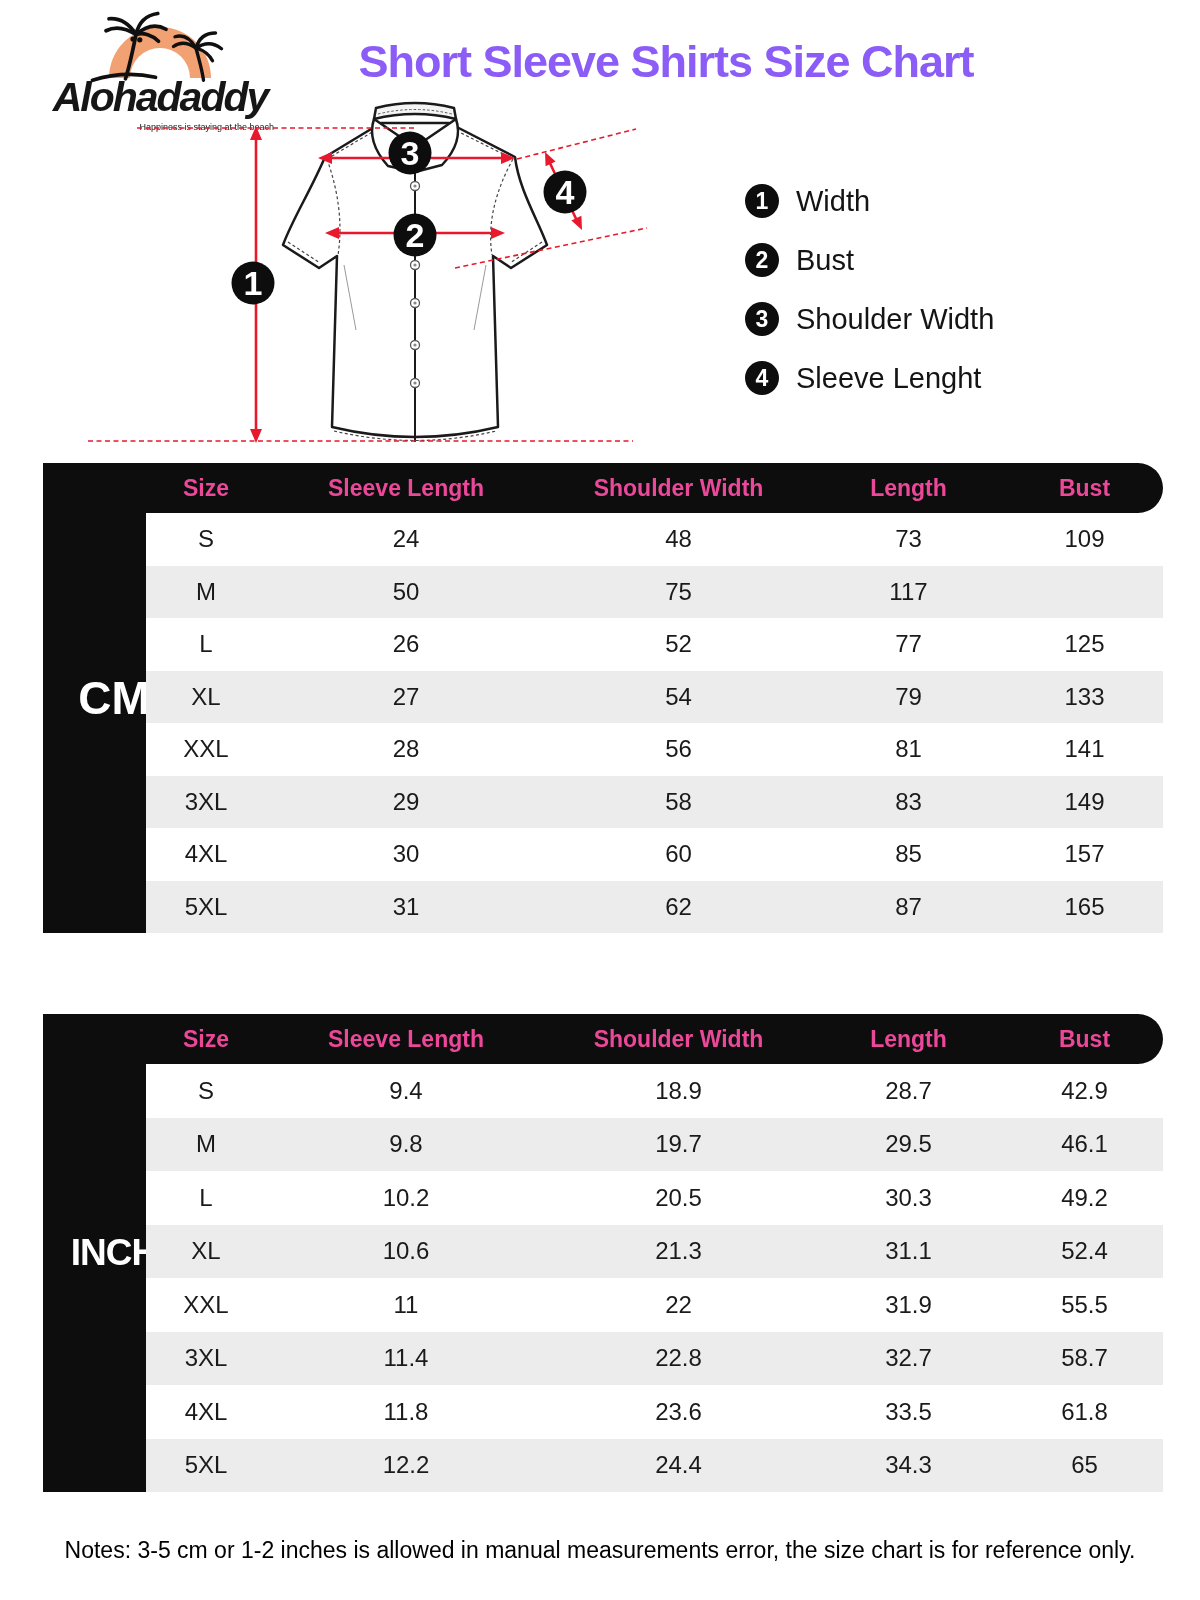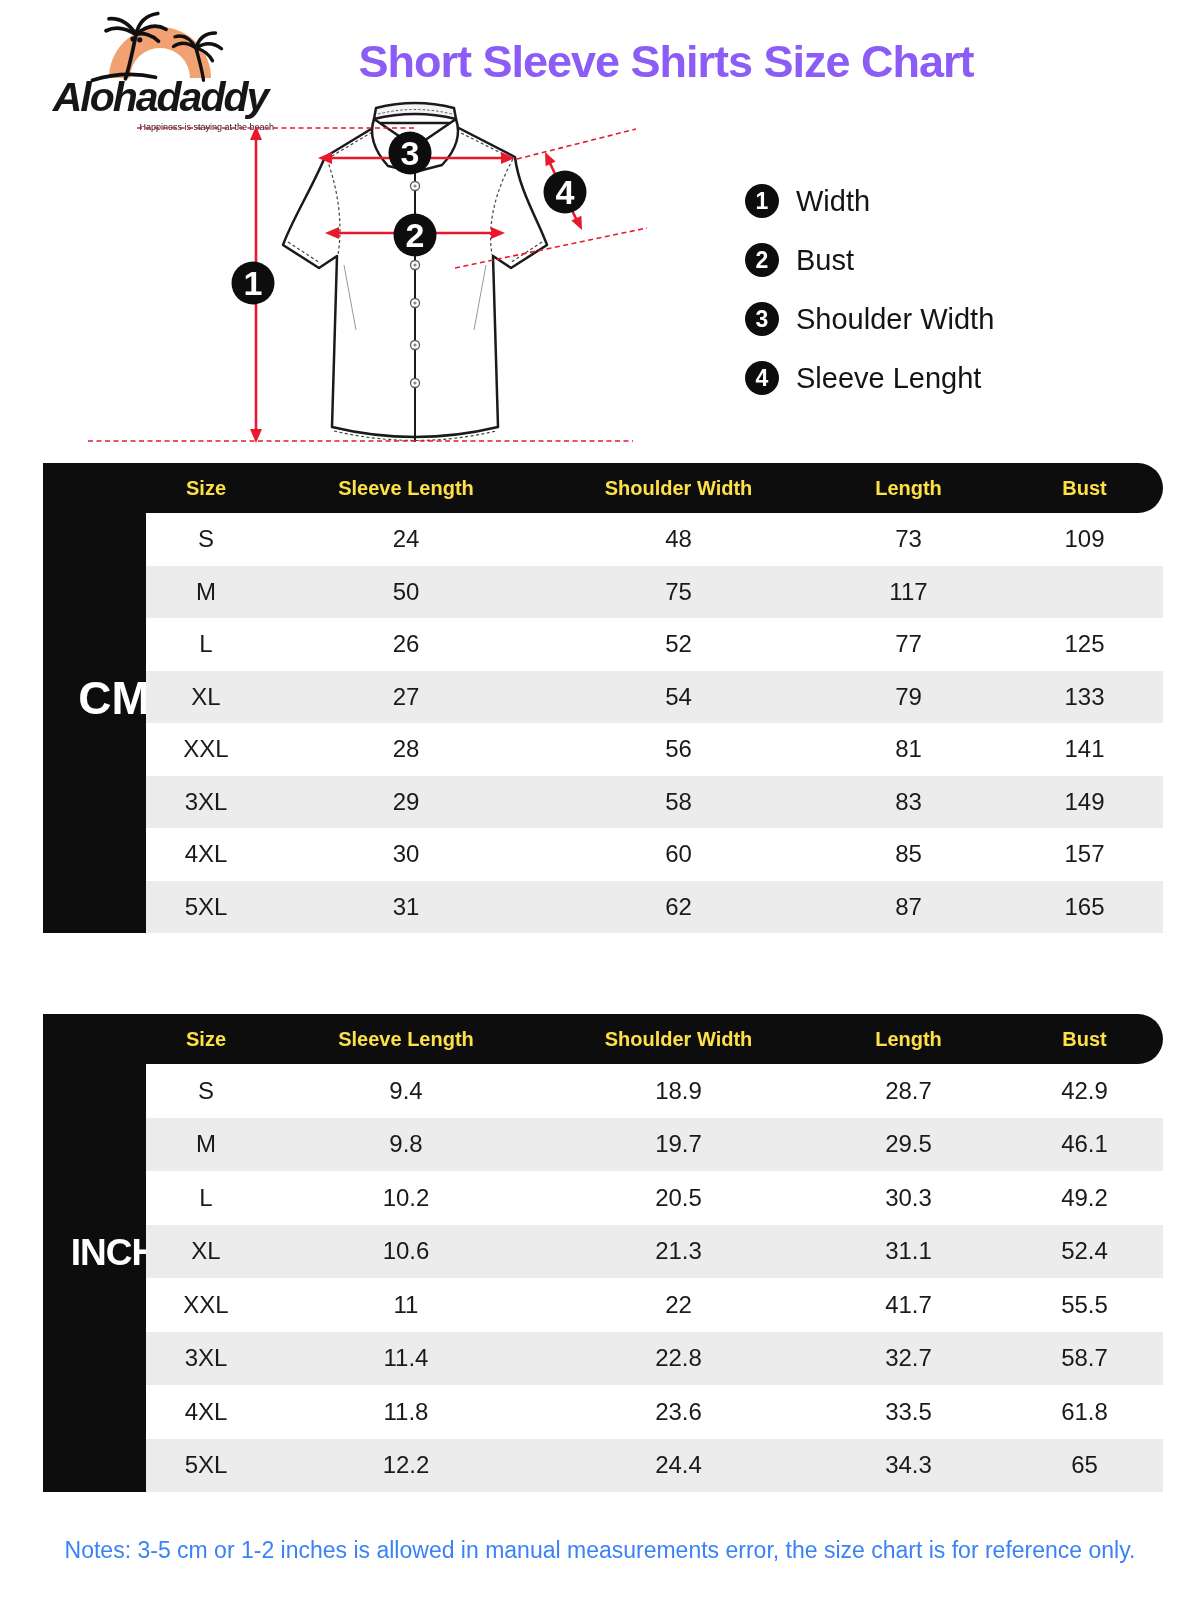--- a/index.html
+++ b/index.html
@@ -33,29 +33,29 @@
   .size-table { position:absolute; left:43px; width:1117px; display:flex; }
   .size-table.cm   { top:463px;  height:470px; }
   .size-table.inch { top:1014px; height:478px; }
   .unit-col { width:103px; background:#0d0d0d; color:#fff; display:flex;
               align-items:center; justify-content:center; font-weight:bold;padding-left:39px; }
   .cm .unit-col { font-size:46px; }
   .inch .unit-col { font-size:37px; letter-spacing:-1px; }
   .t-right { flex:1; display:flex; flex-direction:column; }
   .thead { height:50px; background:#0d0d0d; border-radius:0 25px 25px 0;
            display:grid; grid-template-columns:120px 280px 265px 195px 157px;
-           align-items:center; color:#fde047; font-weight:bold; font-size:20px; text-align:center; }
+           align-items:center; color:#ec4899; font-weight:bold; font-size:23px; text-align:center; }
   .tbody { flex:1; display:flex; flex-direction:column; }
   .tr { flex:1; display:grid; grid-template-columns:120px 280px 265px 195px 157px;
         align-items:center; text-align:center; font-size:24px; color:#1a1a1a; background:#fff; }
   .tr.alt { background:#ececec; }
 
   
   .note { position:absolute; left:0; top:1537px; width:100%; text-align:center;
-          font-size:23px; color:#3b82f6; }
+          font-size:23px; color:#000000; }
 </style>
 </head>
 <body>
 
 <div class="page">
 
   <div class="logo">
     <svg width="180" height="84" viewBox="0 0 240 112">
       <path d="M 52,96 A 68,68 0 0 1 188,96 L 160,96 A 40,40 0 0 0 80,96 Z" fill="#f2a172"></path>
       <path d="M 30,99 Q 72,86 114,95" fill="none" stroke="#101010" stroke-width="5" stroke-linecap="round"></path>
@@ -295,21 +295,21 @@
             <div>XL</div>
             <div>10.6</div>
             <div>21.3</div>
             <div>31.1</div>
             <div>52.4</div>
           </div>
           <div class="tr">
             <div>XXL</div>
             <div>11</div>
             <div>22</div>
-            <div>41.7</div>
+            <div>31.9</div>
             <div>55.5</div>
           </div>
           <div class="tr alt">
             <div>3XL</div>
             <div>11.4</div>
             <div>22.8</div>
             <div>32.7</div>
             <div>58.7</div>
           </div>
           <div class="tr">

